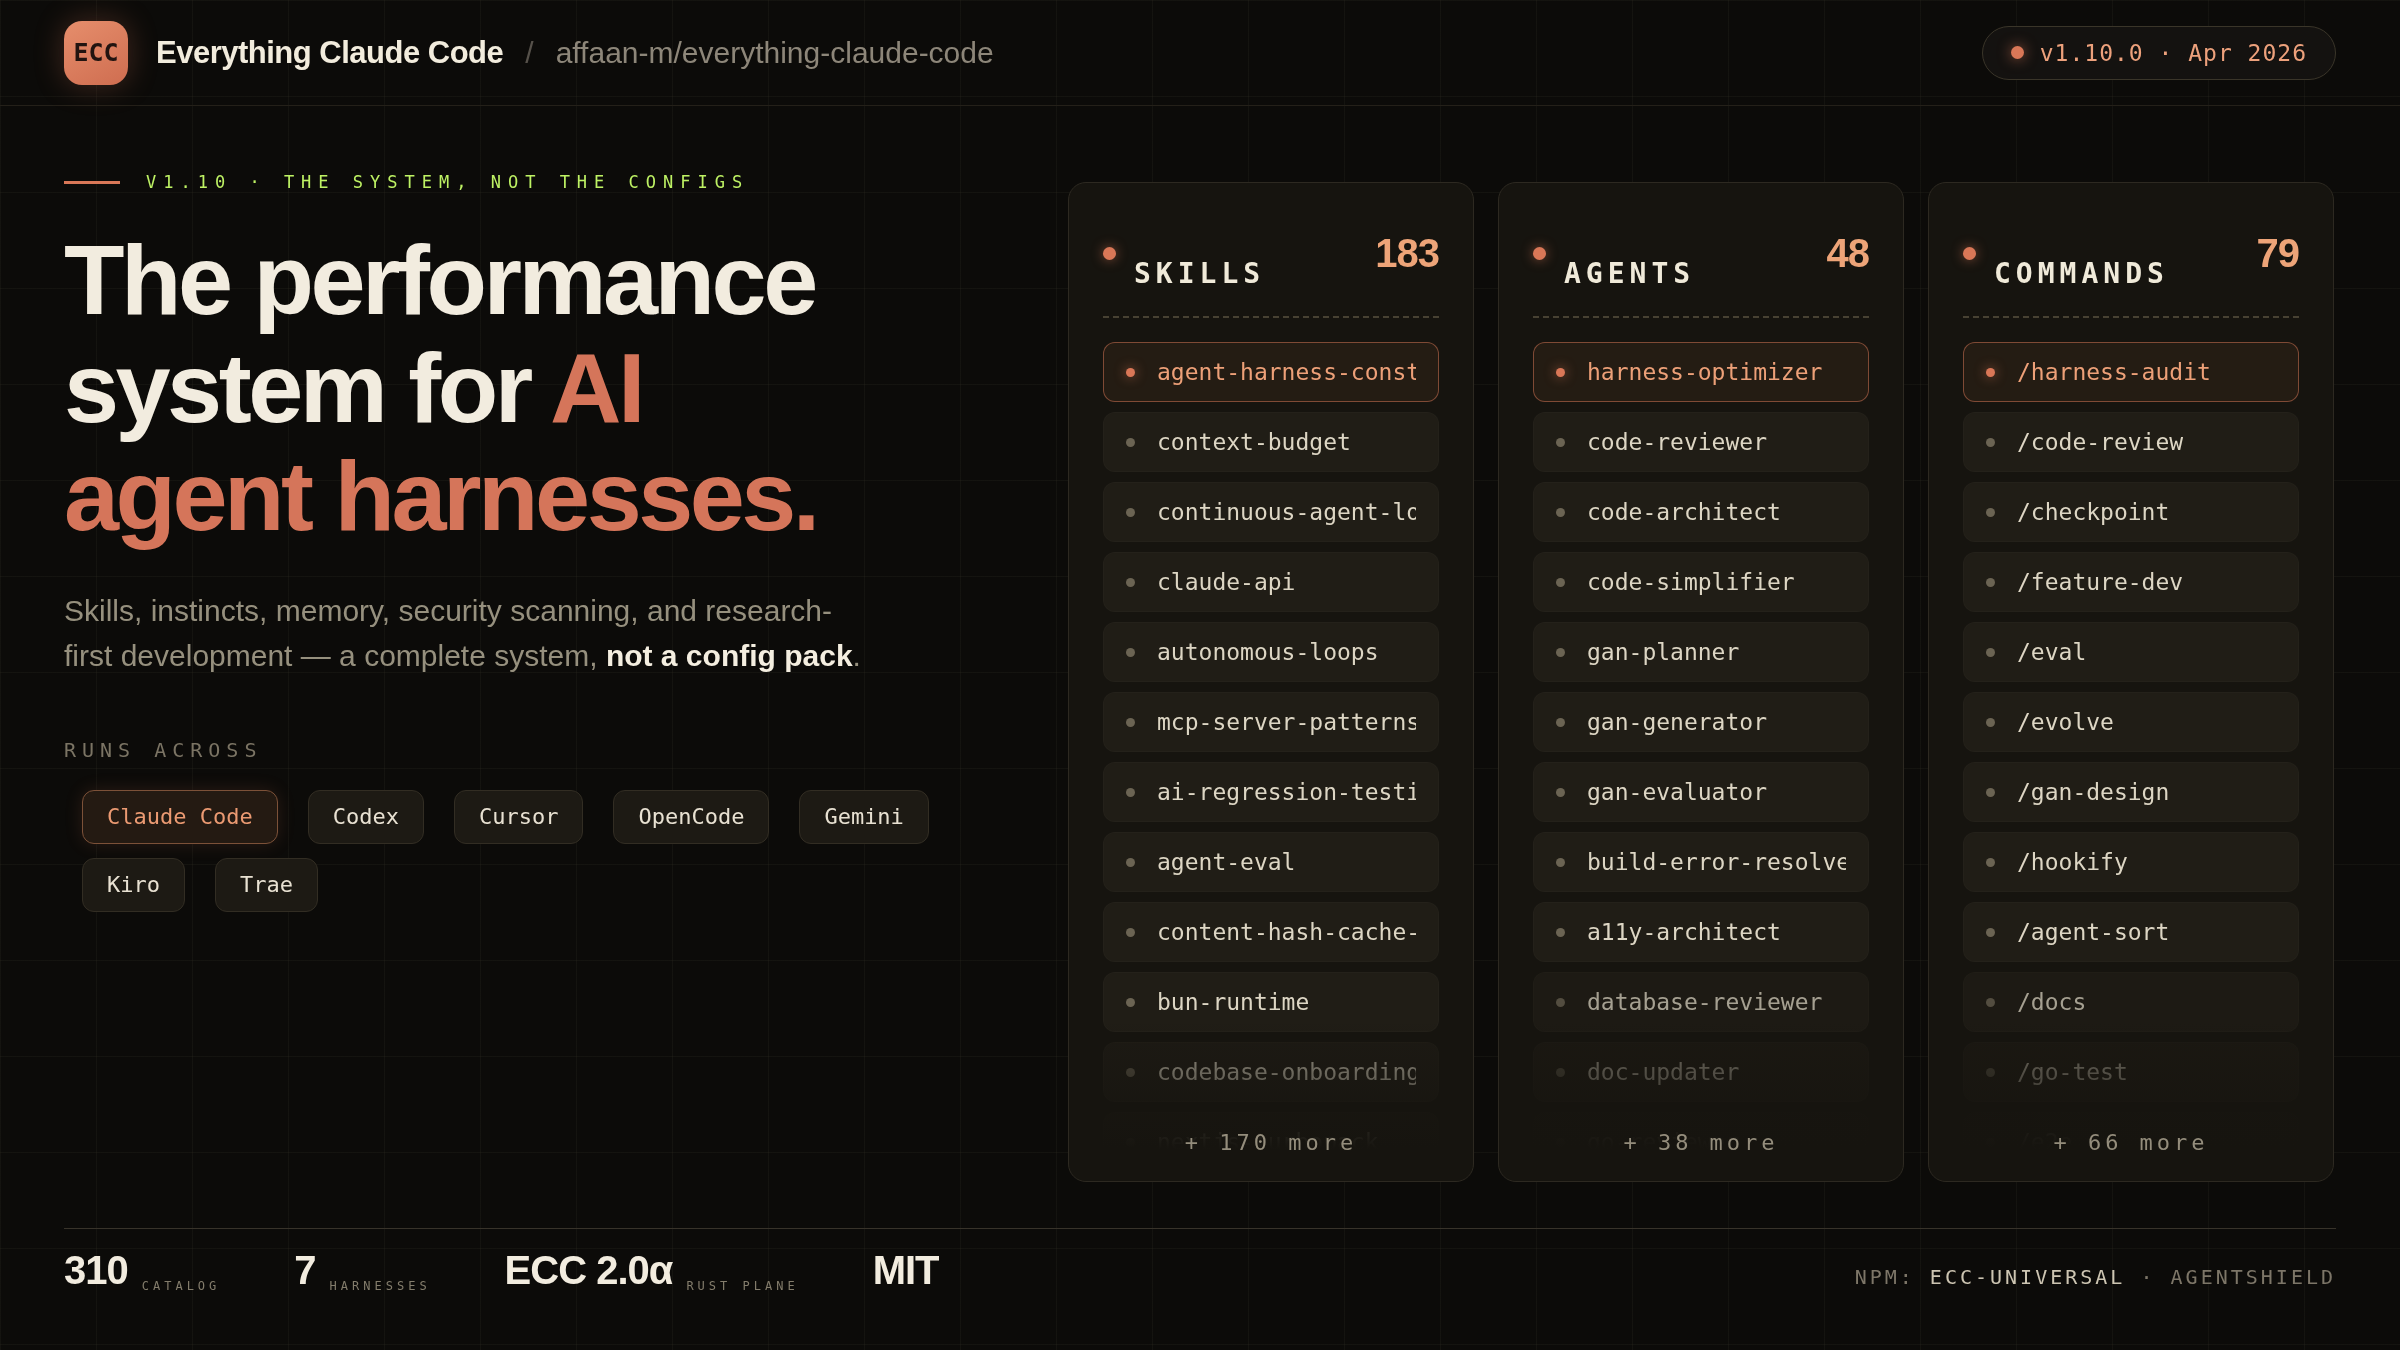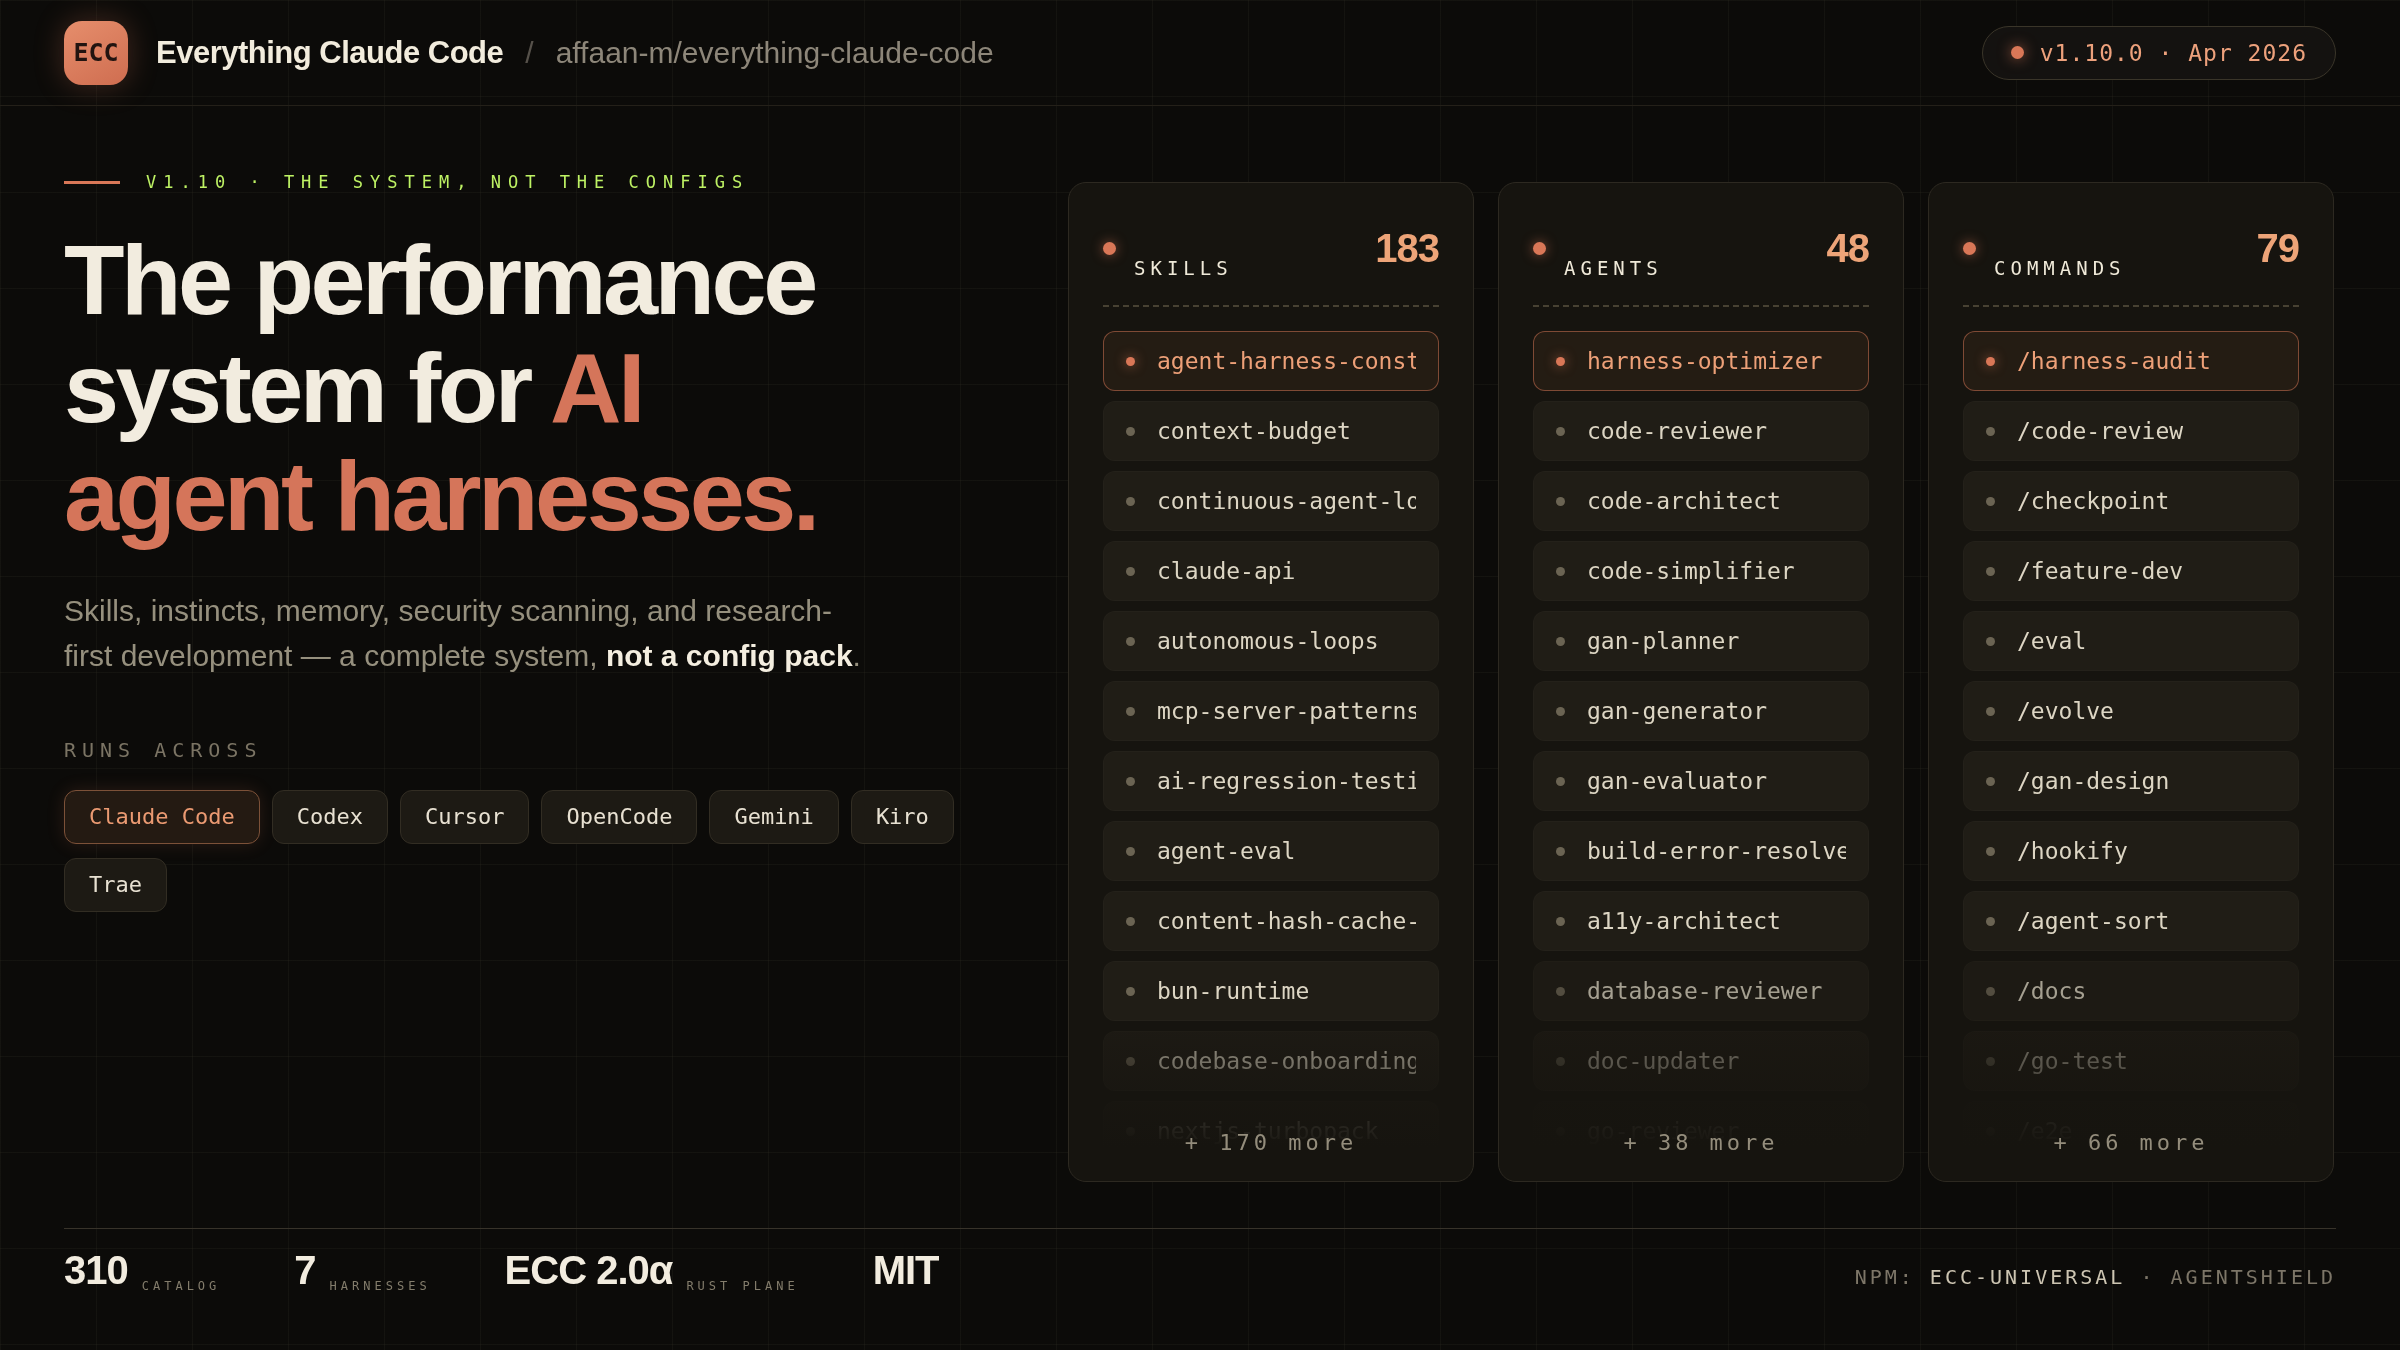--- a/index.html
+++ b/index.html
@@ -29,29 +29,29 @@
   .edash{width:56px;height:3px;background:#d97757;flex:none;}
   h1{margin:34px 0 0 0;font-family:"Liberation Sans",sans-serif;font-weight:700;font-size:99px;
      line-height:1.09;letter-spacing:-3.5px;color:#f2ecdf;}
   h1 .accent{color:#d5755a;}
   .sub{margin-top:38px;font-family:"Liberation Sans",sans-serif;font-size:30px;line-height:1.5;color:#96907e;}
   .sub strong{color:#f4eee0;font-weight:700;}
   .runs-label{margin-top:60px;font-size:20px;letter-spacing:6px;color:#7b7464;}
   .chips{margin-top:28px;display:flex;flex-wrap:wrap;gap:14px 12px;width:900px;}
   .chip{box-sizing:border-box;height:54px;display:flex;align-items:center;padding:0 24px;border-radius:12px;
         background:#1d1a14;border:1px solid #322d23;color:#e8e1d2;font-size:22px;
-        font-family:"DejaVu Sans Mono",monospace;cursor:pointer;white-space:nowrap;}
+        font-family:"DejaVu Sans Mono",monospace;cursor:pointer;white-space:nowrap;margin-left:18px;}
   .chip.active{color:#eb9a72;border-color:#7c5138;background:#241a12;box-shadow:0 0 18px rgba(217,119,87,.15);}
   
   .cards{position:absolute;left:1068px;top:182px;display:flex;gap:24px;z-index:2;}
   .card{position:relative;box-sizing:border-box;width:406px;height:1000px;background:#16140f;
         border:1px solid #2d2921;border-radius:18px;padding:34px 34px 0;overflow:hidden;}
   .card-head{display:flex;align-items:center;gap:18px;}
   .cdot{width:13px;height:13px;border-radius:50%;background:#d97757;box-shadow:0 0 12px rgba(217,119,87,.6);flex:none;}
-  .card-label{font-size:19px;font-weight:400;letter-spacing:5px;color:#f0ead9;margin-top:40px;}
+  .card-label{font-size:28px;font-weight:700;letter-spacing:5px;color:#f0ead9;margin-top:40px;}
   .card-count{margin-left:auto;font-family:"Liberation Sans",sans-serif;font-weight:700;font-size:40px;
               color:#eda478;letter-spacing:-1px;}
   .dashed{border-top:2px dashed rgba(206,188,148,.28);margin:26px 0 24px;}
   .items{display:flex;flex-direction:column;gap:10px;}
   .item{display:flex;align-items:center;gap:22px;height:58px;flex:none;padding:0 22px;border-radius:12px;
         background:#201d16;border:1px solid rgba(255,255,255,0.02);cursor:pointer;}
   .idot{width:9px;height:9px;border-radius:50%;background:#6b6453;flex:none;}
   .itext{font-size:23px;color:#ddd6c4;white-space:nowrap;overflow:hidden;}
   .item.active{background:#241c13;border:1px solid rgba(217,119,87,.5);}
   .item.active .idot{background:#d97757;box-shadow:0 0 12px rgba(217,119,87,.7);}

